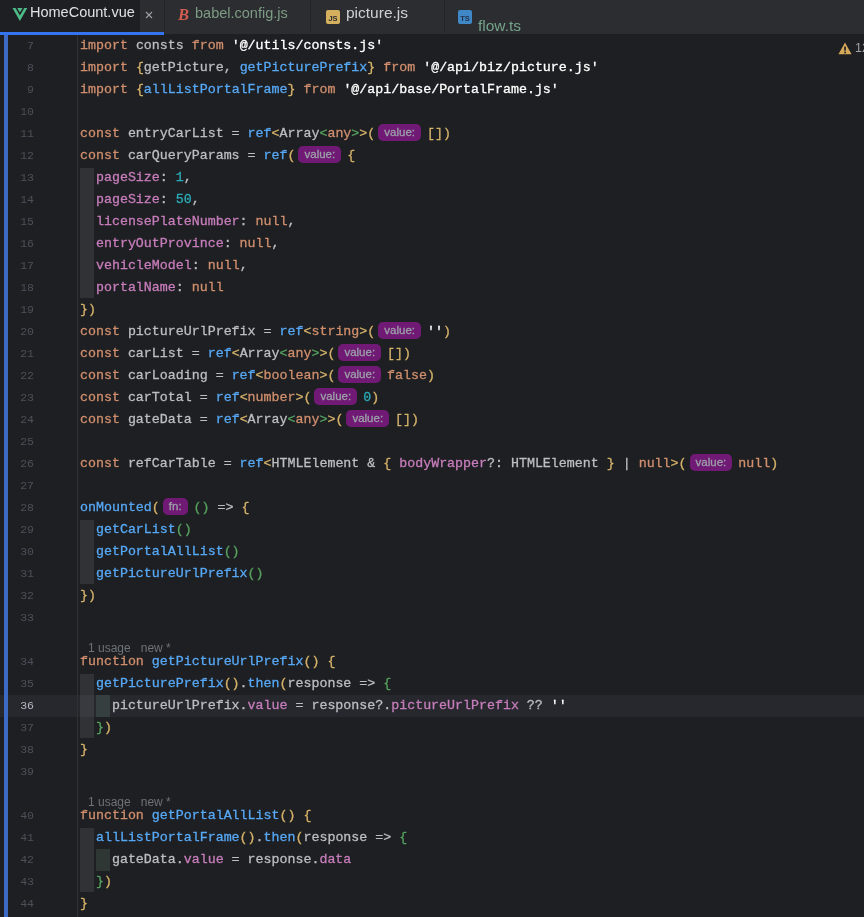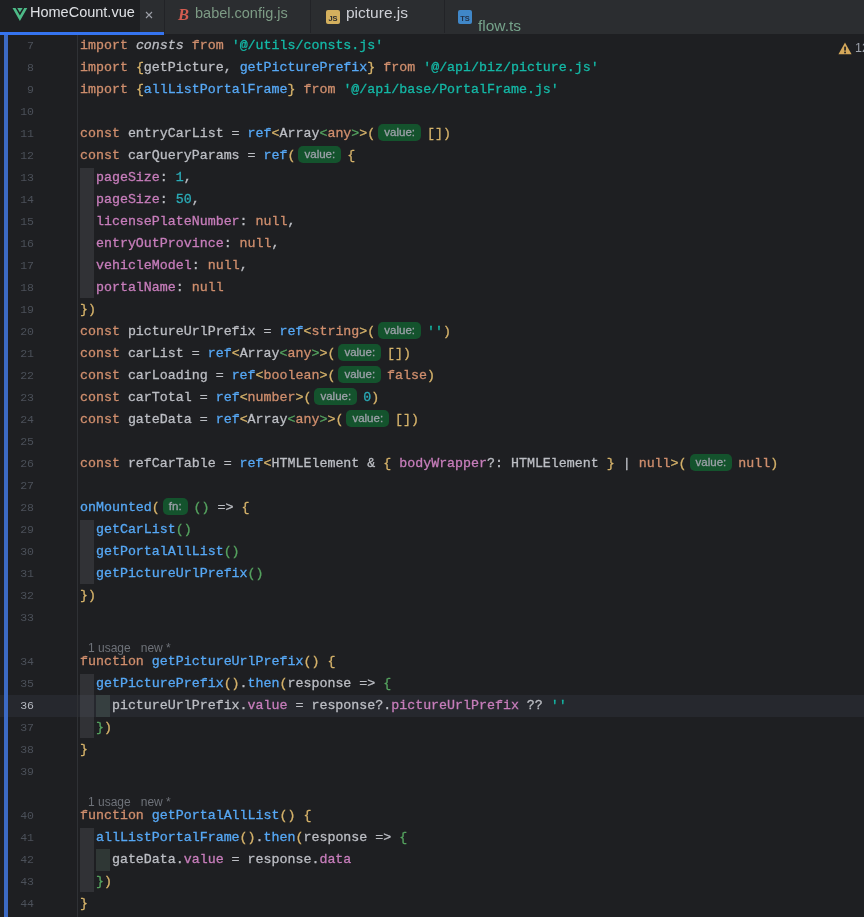--- a/index.html
+++ b/index.html
@@ -12,27 +12,27 @@
 #gutline{position:absolute;left:77px;top:0;width:1px;height:883px;background:#2F3135}
 #caretrow{position:absolute;left:0;top:661px;width:864px;height:22px;background:#26282E}
 .ibar{position:absolute;width:14px;background:rgba(200,205,215,0.115)}
 .ibar2{position:absolute;width:14px;background:rgba(175,230,195,0.12)}
 #rows{position:absolute;left:0;top:1px;width:864px}
 .r{position:relative;height:22px;width:864px}
 .r pre{position:absolute;left:80px;top:0;margin:0;font:13.3px/22px "Liberation Mono",monospace;color:#BCBEC4;white-space:pre;-webkit-text-stroke:0.3px}
 .r .ln{position:absolute;left:0;top:0;width:34px;text-align:right;font:11.5px/22px "Liberation Mono",monospace;color:#4B5059}
 .k{color:#CF8E6D}
 .f{color:#56A8F5}
-.s{color:#14b8a6}
+.s{color:#ffffff}
 .n{color:#2AACB8}
 .p{color:#C77DBB}
 .y{color:#D5B26A}
 .g{color:#55A25F}
-.it{font-style:italic}
-.pill{display:inline-block;background:#14532d;border-radius:5px;color:#9DA1A9;font:11.5px/15px "Liberation Sans",sans-serif;padding:1px 6px;margin:0 6px 0 3px;vertical-align:1px}
+.it{}
+.pill{display:inline-block;background:#701a75;border-radius:5px;color:#9DA1A9;font:11.5px/15px "Liberation Sans",sans-serif;padding:1px 6px;margin:0 6px 0 3px;vertical-align:1px}
 .r pre.cv{position:absolute;left:80px;top:0;margin:8px;font:12px/22px "Liberation Sans",sans-serif;color:#6E7279;white-space:pre;-webkit-text-stroke:0}
 #warn{position:absolute;left:838px;top:7px;height:14px;display:flex;align-items:center;font:12.5px "Liberation Sans",sans-serif;color:#9DA2AB}
 </style></head>
 <body>
 <div id="tabbar">
  <div class="tab" id="tab1" style="color:#DFE1E5">
   <svg style="position:absolute;left:11.5px;top:7.5px" width="16" height="14" viewBox="0 0 16 14">
    <path d="M0.5 0 L3.5 0 L7.9 7.6 L12.3 0 L15.3 0 L7.9 13 Z" fill="#4DBA87"></path>
    <path d="M5.2 0 L10.6 0 L7.9 4.6 Z" fill="#4DBA87"></path>
   </svg>

